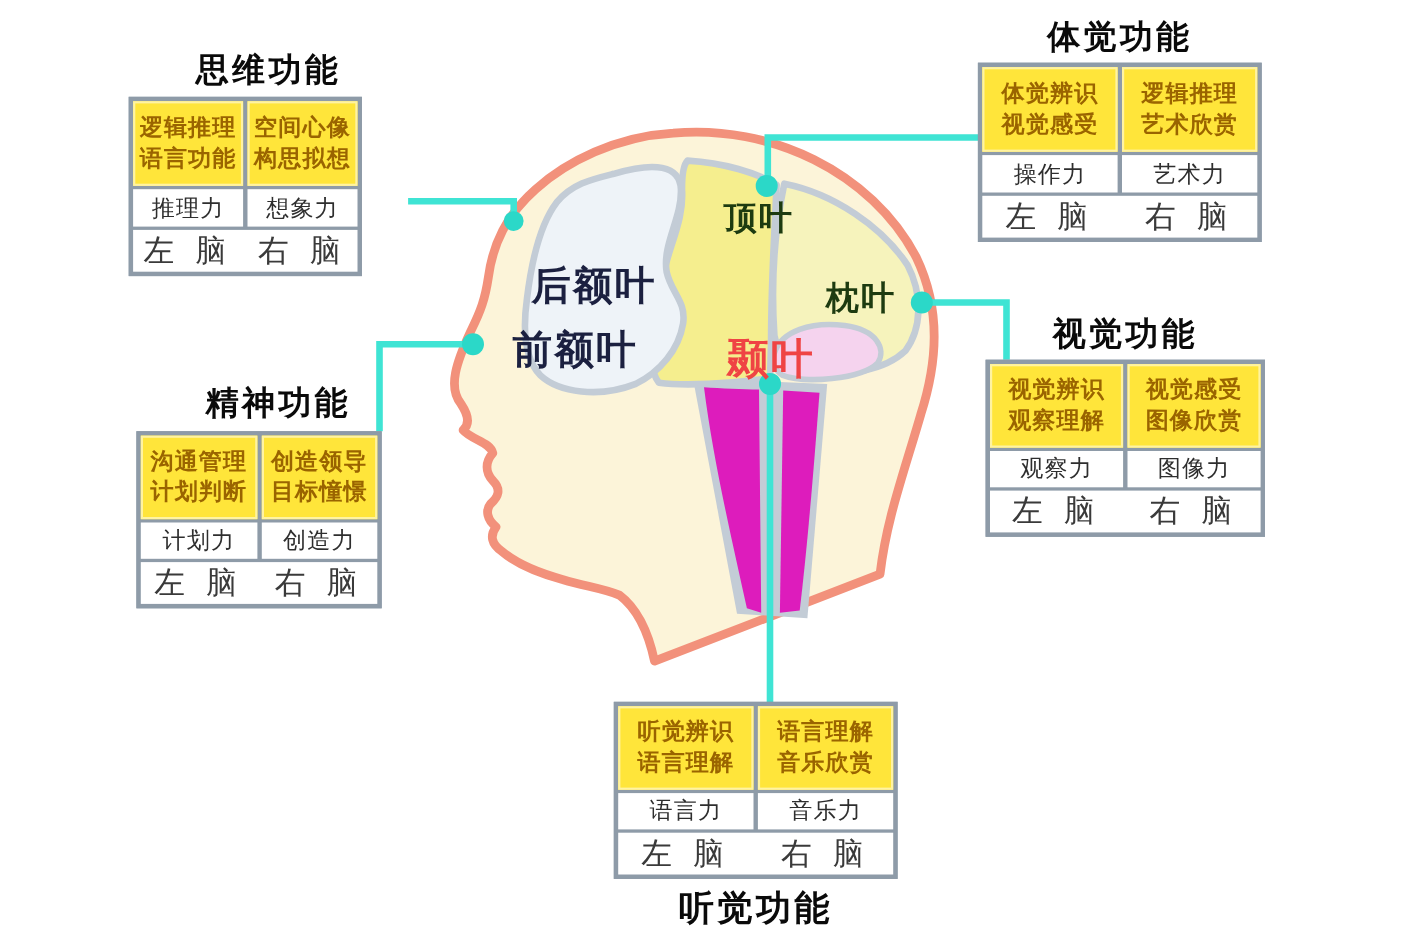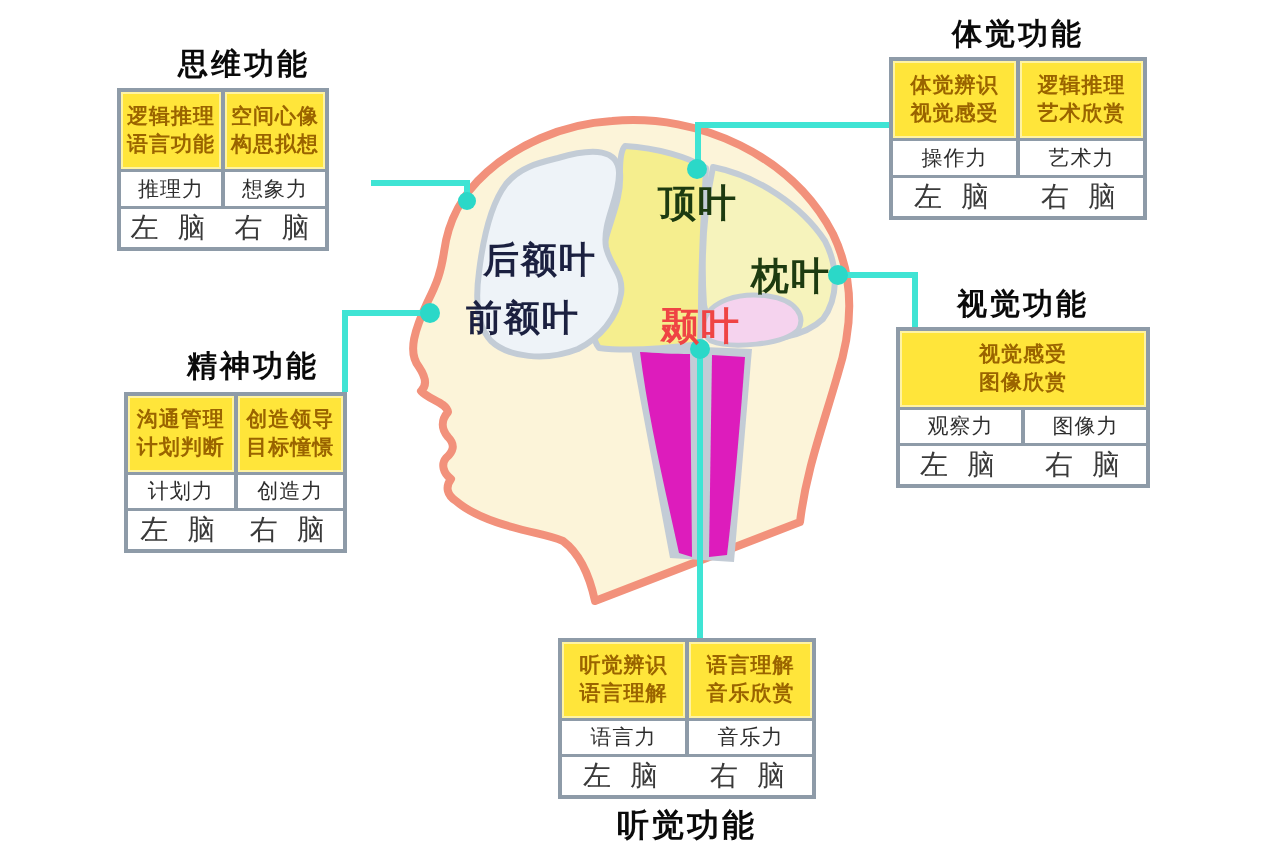--- a/index.html
+++ b/index.html
@@ -9,21 +9,21 @@
   }
   .stage{position:absolute;left:0;top:0;width:1280px;height:845px;}
   svg.scene{position:absolute;left:0;top:0;}
 
   
   .brain-label{
     position:absolute;font-weight:600;letter-spacing:2px;white-space:nowrap;
     font-family:"Liberation Serif","DejaVu Serif",serif;
   }
   .lbl-navy{color:#1b2040;font-size:36px;}
-  .lbl-green{color:#1d3b10;font-size:38px;}
+  .lbl-green{color:#1d3b10;font-size:30px;}
   .lbl-purple{color:#ef4444;font-size:38px;}
 
   
   .table-title{
     position:absolute;text-align:center;font-size:30px;font-weight:700;color:#0a0a0a;
     letter-spacing:3px;white-space:nowrap;
   }
   .func-table{
     position:absolute;background:#8E9BA8;border:1px solid #8E9BA8;
     display:flex;flex-direction:column;gap:3px;padding:3px;box-sizing:border-box;
@@ -199,20 +199,24 @@
     <div class="trow row-hemi">
       <div class="hcell">左 脑</div>
       <div class="hcell">右 脑</div>
     </div>
   </div>
 
   <div class="table-title" style="left:896px;top:284px;width:254px;">视觉功能</div>
   <div class="func-table" style="left:896px;top:327px;width:254px;height:161px;">
     <div class="trow row-func">
       <div class="ycell">
+        <span>视觉辨识</span>
+        <span>观察理解</span>
+      </div>
+      <div class="ycell">
         <span>视觉感受</span>
         <span>图像欣赏</span>
       </div>
     </div>
     <div class="trow row-abil">
       <div class="acell">观察力</div>
       <div class="acell">图像力</div>
     </div>
     <div class="trow row-hemi">
       <div class="hcell">左 脑</div>

